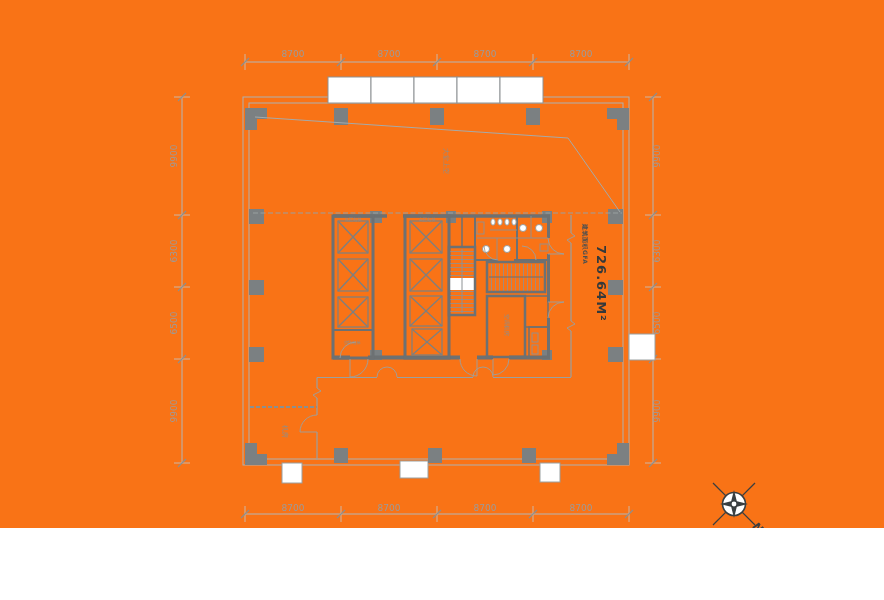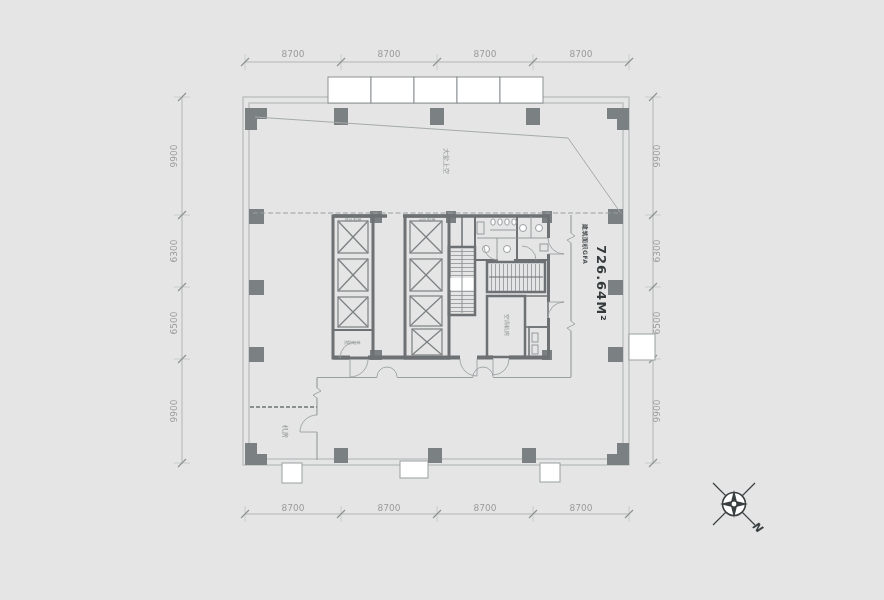--- a/index.html
+++ b/index.html
@@ -1,17 +1,17 @@
 <!DOCTYPE html>
 <html><head>
 <meta charset="utf-8">
 <style>
   html,body{margin:0;padding:0;background:#ffffff;}
   .canvas{
-    position:relative;width:884px;height:600px;background:#e5e5e5;overflow:hidden;
+    position:relative;width:884px;height:528px;background:#f97316;overflow:hidden;
     font-family:"DejaVu Sans","Liberation Sans",sans-serif;
   }
   svg text{font-family:"DejaVu Sans","Liberation Sans",sans-serif;}
   .dimtxt{font-size:9px;fill:#9b9b9b;}
   .tinytxt{font-size:4.2px;fill:#8a8f8f;}
   .roomtxt{font-size:6.5px;fill:#8a8f8f;}
 </style>
 </head>
 <body>
 

